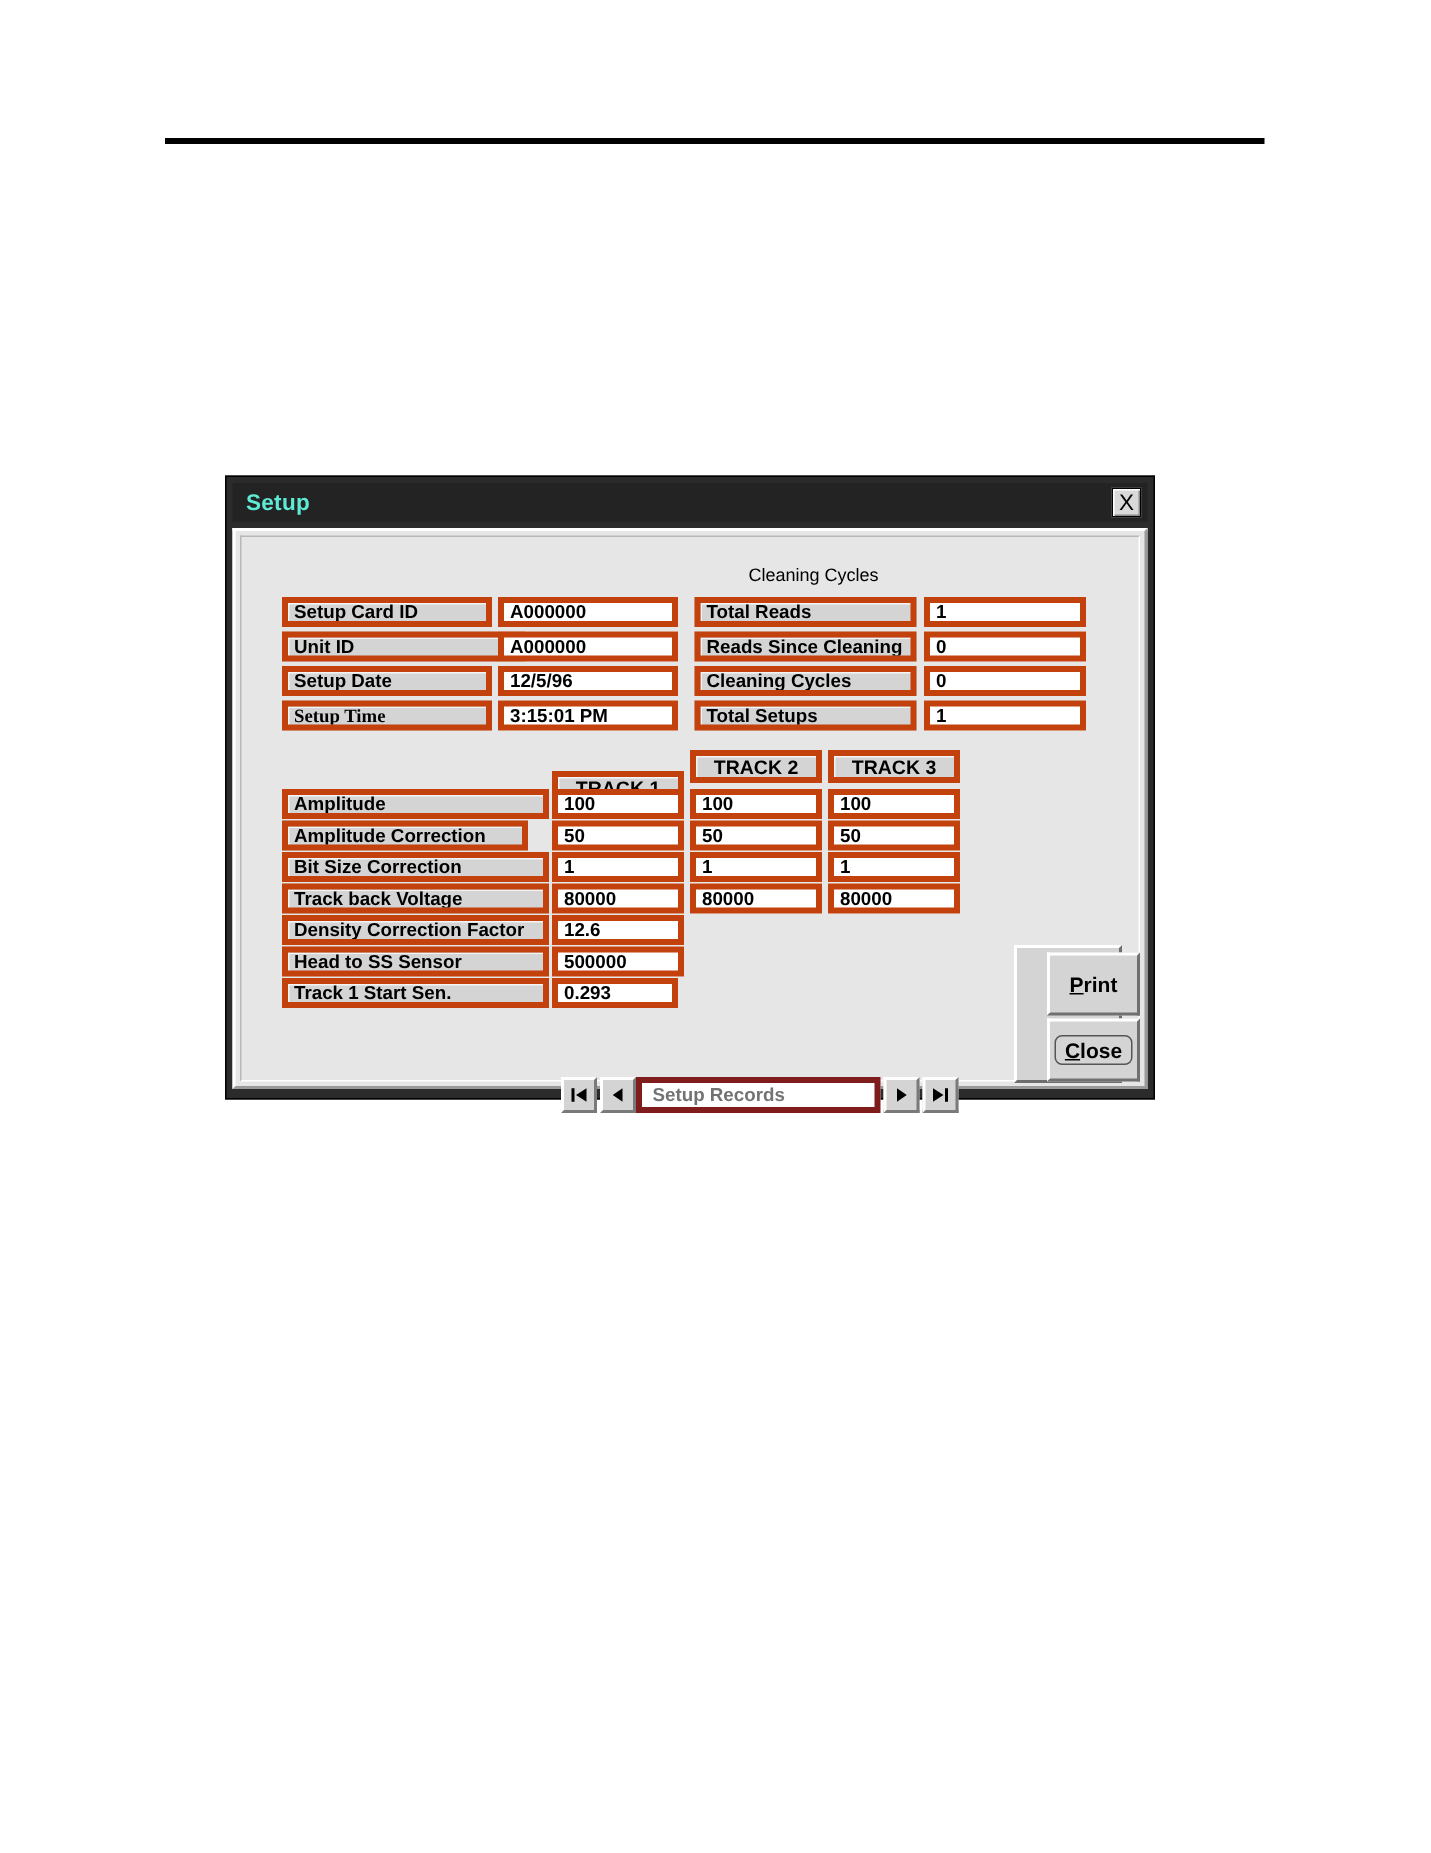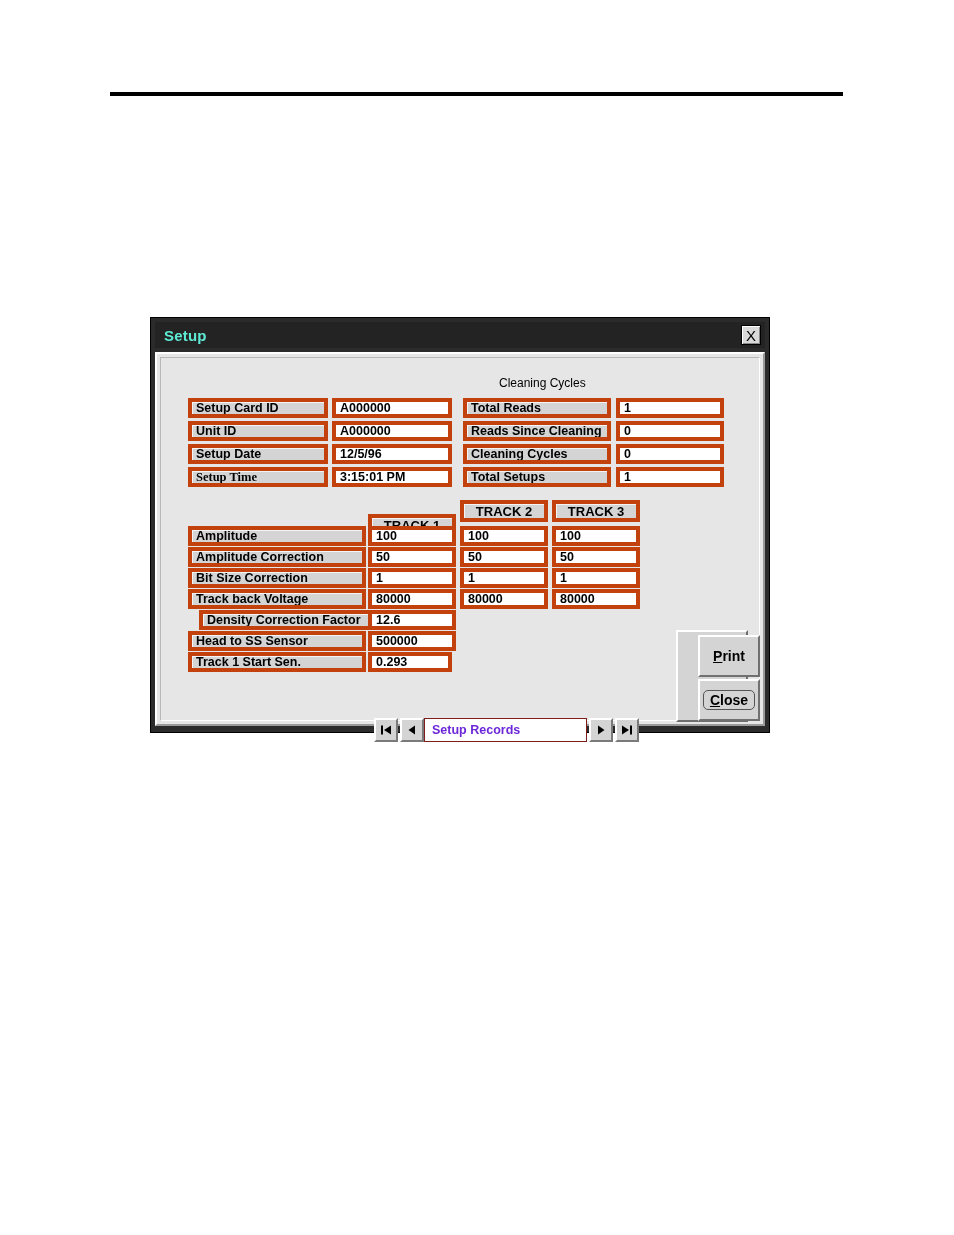--- a/index.html
+++ b/index.html
@@ -194,28 +194,28 @@
     border-bottom: 2px solid #7a7a7a;
     box-sizing: border-box;
     display: flex;
     align-items: center;
     justify-content: center;
     cursor: pointer;
   }
   .navlabel {
     flex: 1;
     background: #ffffff;
-    border: 1px solid #7f1d1d;
+    border: 4px solid #7f1d1d;
     box-sizing: border-box;
     display: flex;
     align-items: center;
     padding-left: 7px;
     font-size: 12.5px;
     font-weight: bold;
-    color: #6d28d9;
+    color: #737373;
   }
   .navbtn svg { display: block; }
 </style>
 </head>
 <body>
 
 <div class="page-rule"></div>
 
 <div class="dialog">
 
@@ -225,21 +225,21 @@
   </div>
 
   <div class="panel-outer">
     <div class="panel-inner">
 
       <div class="group-label" style="left:338px; top:18px;">Cleaning Cycles</div>
 
       <div class="abs fld label" style="left:27px;  top:40px;  width:140px;">Setup Card ID</div>
       <div class="abs fld value" style="left:171px; top:40px;  width:120px;">A000000</div>
 
-      <div class="abs fld label" style="left:27px;  top:63px;  width:140px;">Unit ID</div>
+      <div class="abs fld label" style="left:27px;  top:63px;  width:162px;">Unit ID</div>
       <div class="abs fld value" style="left:171px; top:63px;  width:120px;">A000000</div>
 
       <div class="abs fld label" style="left:27px;  top:86px;  width:140px;">Setup Date</div>
       <div class="abs fld value" style="left:171px; top:86px;  width:120px;">12/5/96</div>
 
       <div class="abs fld label" style="left:27px;  top:109px; width:140px;font-family:Liberation Serif, serif;">Setup Time</div>
       <div class="abs fld value" style="left:171px; top:109px; width:120px;">3:15:01 PM</div>
 
       <div class="abs fld label" style="left:302px; top:40px;  width:148px;">Total Reads</div>
       <div class="abs fld value" style="left:455px; top:40px;  width:108px;">1</div>
@@ -255,36 +255,36 @@
 
       <div class="abs fld hdr" style="left:207px; top:156px; width:88px; height:22px;">TRACK 1</div>
       <div class="abs fld hdr" style="left:299px; top:142px; width:88px; height:22px;">TRACK 2</div>
       <div class="abs fld hdr" style="left:391px; top:142px; width:88px; height:22px;">TRACK 3</div>
 
       <div class="abs fld label" style="left:27px;  top:168px; width:178px;">Amplitude</div>
       <div class="abs fld value" style="left:207px; top:168px; width:88px;">100</div>
       <div class="abs fld value" style="left:299px; top:168px; width:88px;">100</div>
       <div class="abs fld value" style="left:391px; top:168px; width:88px;">100</div>
 
-      <div class="abs fld label" style="left:27px;  top:189px; width:178px;">Amplitude Correction</div>
+      <div class="abs fld label" style="left:27px;  top:189px; width:164px;">Amplitude Correction</div>
       <div class="abs fld value" style="left:207px; top:189px; width:88px;">50</div>
       <div class="abs fld value" style="left:299px; top:189px; width:88px;">50</div>
       <div class="abs fld value" style="left:391px; top:189px; width:88px;">50</div>
 
       <div class="abs fld label" style="left:27px;  top:210px; width:178px;">Bit Size Correction</div>
       <div class="abs fld value" style="left:207px; top:210px; width:88px;">1</div>
       <div class="abs fld value" style="left:299px; top:210px; width:88px;">1</div>
       <div class="abs fld value" style="left:391px; top:210px; width:88px;">1</div>
 
       <div class="abs fld label" style="left:27px;  top:231px; width:178px;">Track back Voltage</div>
       <div class="abs fld value" style="left:207px; top:231px; width:88px;">80000</div>
       <div class="abs fld value" style="left:299px; top:231px; width:88px;">80000</div>
       <div class="abs fld value" style="left:391px; top:231px; width:88px;">80000</div>
 
-      <div class="abs fld label" style="left:27px;  top:252px; width:178px;margin-left:11px;">Density Correction Factor</div>
+      <div class="abs fld label" style="left:27px;  top:252px; width:178px;">Density Correction Factor</div>
       <div class="abs fld value" style="left:207px; top:252px; width:88px;">12.6</div>
 
       <div class="abs fld label" style="left:27px;  top:273px; width:178px;">Head to SS Sensor</div>
       <div class="abs fld value" style="left:207px; top:273px; width:88px;">500000</div>
 
       <div class="abs fld label" style="left:27px;  top:294px; width:178px;">Track 1 Start Sen.</div>
       <div class="abs fld value" style="left:207px; top:294px; width:84px;">0.293</div>
 
       <div class="btn-frame">
         <div class="pushbtn" id="print-btn">

